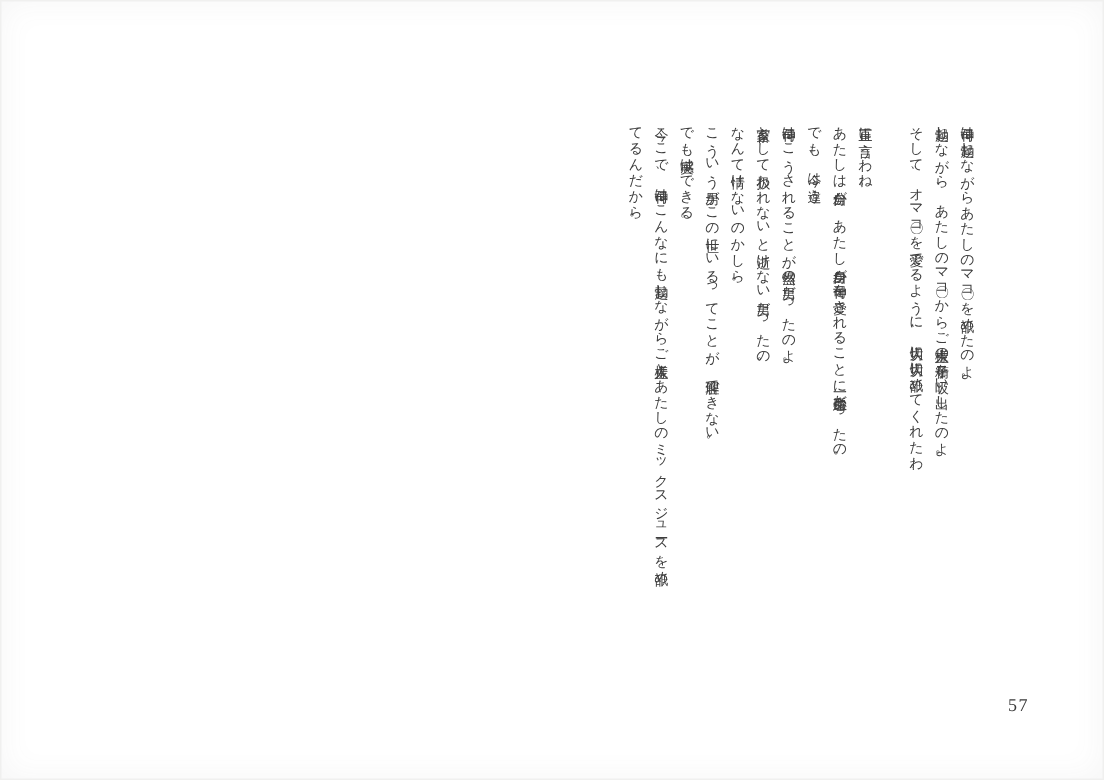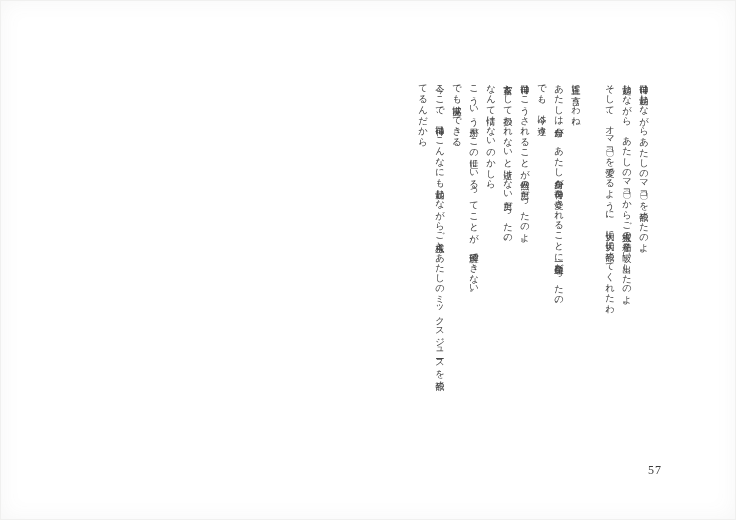--- a/index.html
+++ b/index.html
@@ -33,21 +33,21 @@
   }
   .tline {
     margin: 0;
     white-space: nowrap;
   }
   .tline.blank {
     width: 17px;            
   }
   .folio {
     position: absolute;
-    left: 648px;
+    left: 672px;
     top: 463px;
     font-size: 12px;
     color: #3a3a3a;
     letter-spacing: 1px;
   }
 </style>
 </head>
 <body>
 
 <div class="page">

